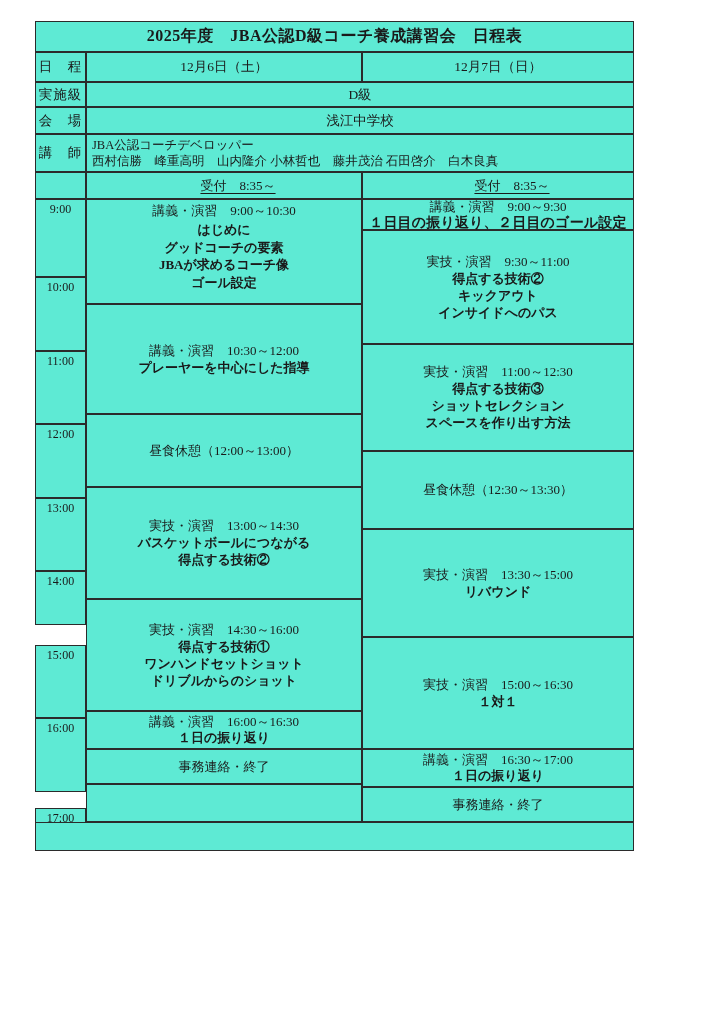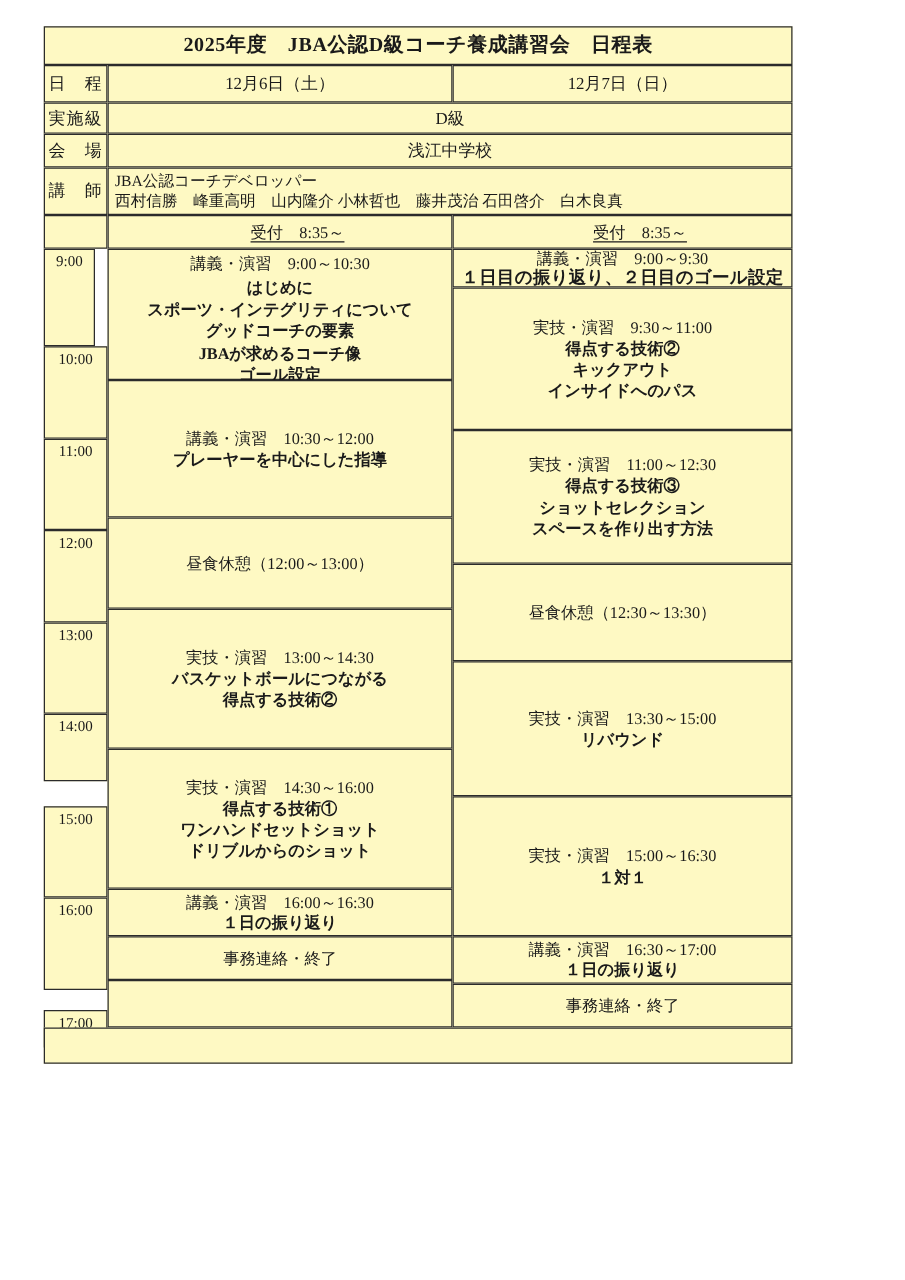--- a/index.html
+++ b/index.html
@@ -4,21 +4,21 @@
 <style>
   html,body{margin:0;padding:0;}
   body{
     width:724px;height:1024px;background:#ffffff;position:relative;overflow:hidden;
     font-family:"Liberation Serif","DejaVu Serif",serif;color:#1a1a1a;
   }
   .sheet{
     position:absolute;left:35px;top:21px;width:601px;height:832px;
   }
   .cell{
-    position:absolute;box-sizing:border-box;border:1px solid #2b2b2b;background:#fef9c3;
+    position:absolute;box-sizing:border-box;border:1px solid #2b2b2b;background:#5eead4;
   }
   .c{display:flex;align-items:center;justify-content:center;text-align:center;}
   .lbl{font-size:13.5px;letter-spacing:1px;}
   .val{font-size:13.5px;}
   .title-cell{font-size:16px;font-weight:700;letter-spacing:.5px;}
   .lect{display:flex;flex-direction:column;justify-content:center;align-items:flex-start;
         padding-left:5px;font-size:12.5px;line-height:16px;}
   .recep{font-size:13px;text-decoration:underline;text-underline-offset:3px;padding-left:28px;}
   .tcell{font-size:12px;display:flex;justify-content:center;align-items:flex-start;padding-top:2px;}
   .block{display:flex;flex-direction:column;align-items:center;justify-content:center;
@@ -52,35 +52,34 @@
   <div class="cell c lbl" style="left:0;top:113px;width:51px;height:38px">講　師</div>
   <div class="cell lect" style="left:51px;top:113px;width:548px;height:38px">
     <div>JBA公認コーチデベロッパー</div>
     <div>西村信勝　峰重高明　山内隆介 小林哲也　藤井茂治 石田啓介　白木良真</div>
   </div>
 
   <div class="cell" style="left:0;top:151px;width:51px;height:27px"></div>
   <div class="cell c recep" style="left:51px;top:151px;width:276px;height:27px">受付　8:35～</div>
   <div class="cell c recep" style="left:327px;top:151px;width:272px;height:27px">受付　8:35～</div>
 
-  <div class="cell tcell" style="left:0;top:178px;width:41px;height:78px">9:00</div>
+  <div class="cell tcell" style="left:0;top:178px;width:51px;height:78px">9:00</div>
   <div class="cell tcell" style="left:0;top:256px;width:51px;height:74px">10:00</div>
   <div class="cell tcell" style="left:0;top:330px;width:51px;height:73px">11:00</div>
   <div class="cell tcell" style="left:0;top:403px;width:51px;height:74px">12:00</div>
   <div class="cell tcell" style="left:0;top:477px;width:51px;height:73px">13:00</div>
   <div class="cell tcell" style="left:0;top:550px;width:51px;height:54px">14:00</div>
   <div class="cell tcell" style="left:0;top:624px;width:51px;height:73px">15:00</div>
   <div class="cell tcell" style="left:0;top:697px;width:51px;height:74px">16:00</div>
   <div class="cell tcell" style="left:0;top:787px;width:51px;height:30px">17:00</div>
 
   <div class="cell block packed" style="left:51px;top:178px;width:276px;height:105px">
     <div class="bh">講義・演習　9:00～10:30</div>
     <div class="lines">
       <div>はじめに</div>
-      <div>スポーツ・インテグリティについて</div>
       <div>グッドコーチの要素</div>
       <div>JBAが求めるコーチ像</div>
       <div>ゴール設定</div>
     </div>
   </div>
 
   <div class="cell block" style="left:51px;top:283px;width:276px;height:110px">
     <div class="bh">講義・演習　10:30～12:00</div>
     <div class="lines">
       <div>プレーヤーを中心にした指導</div>

